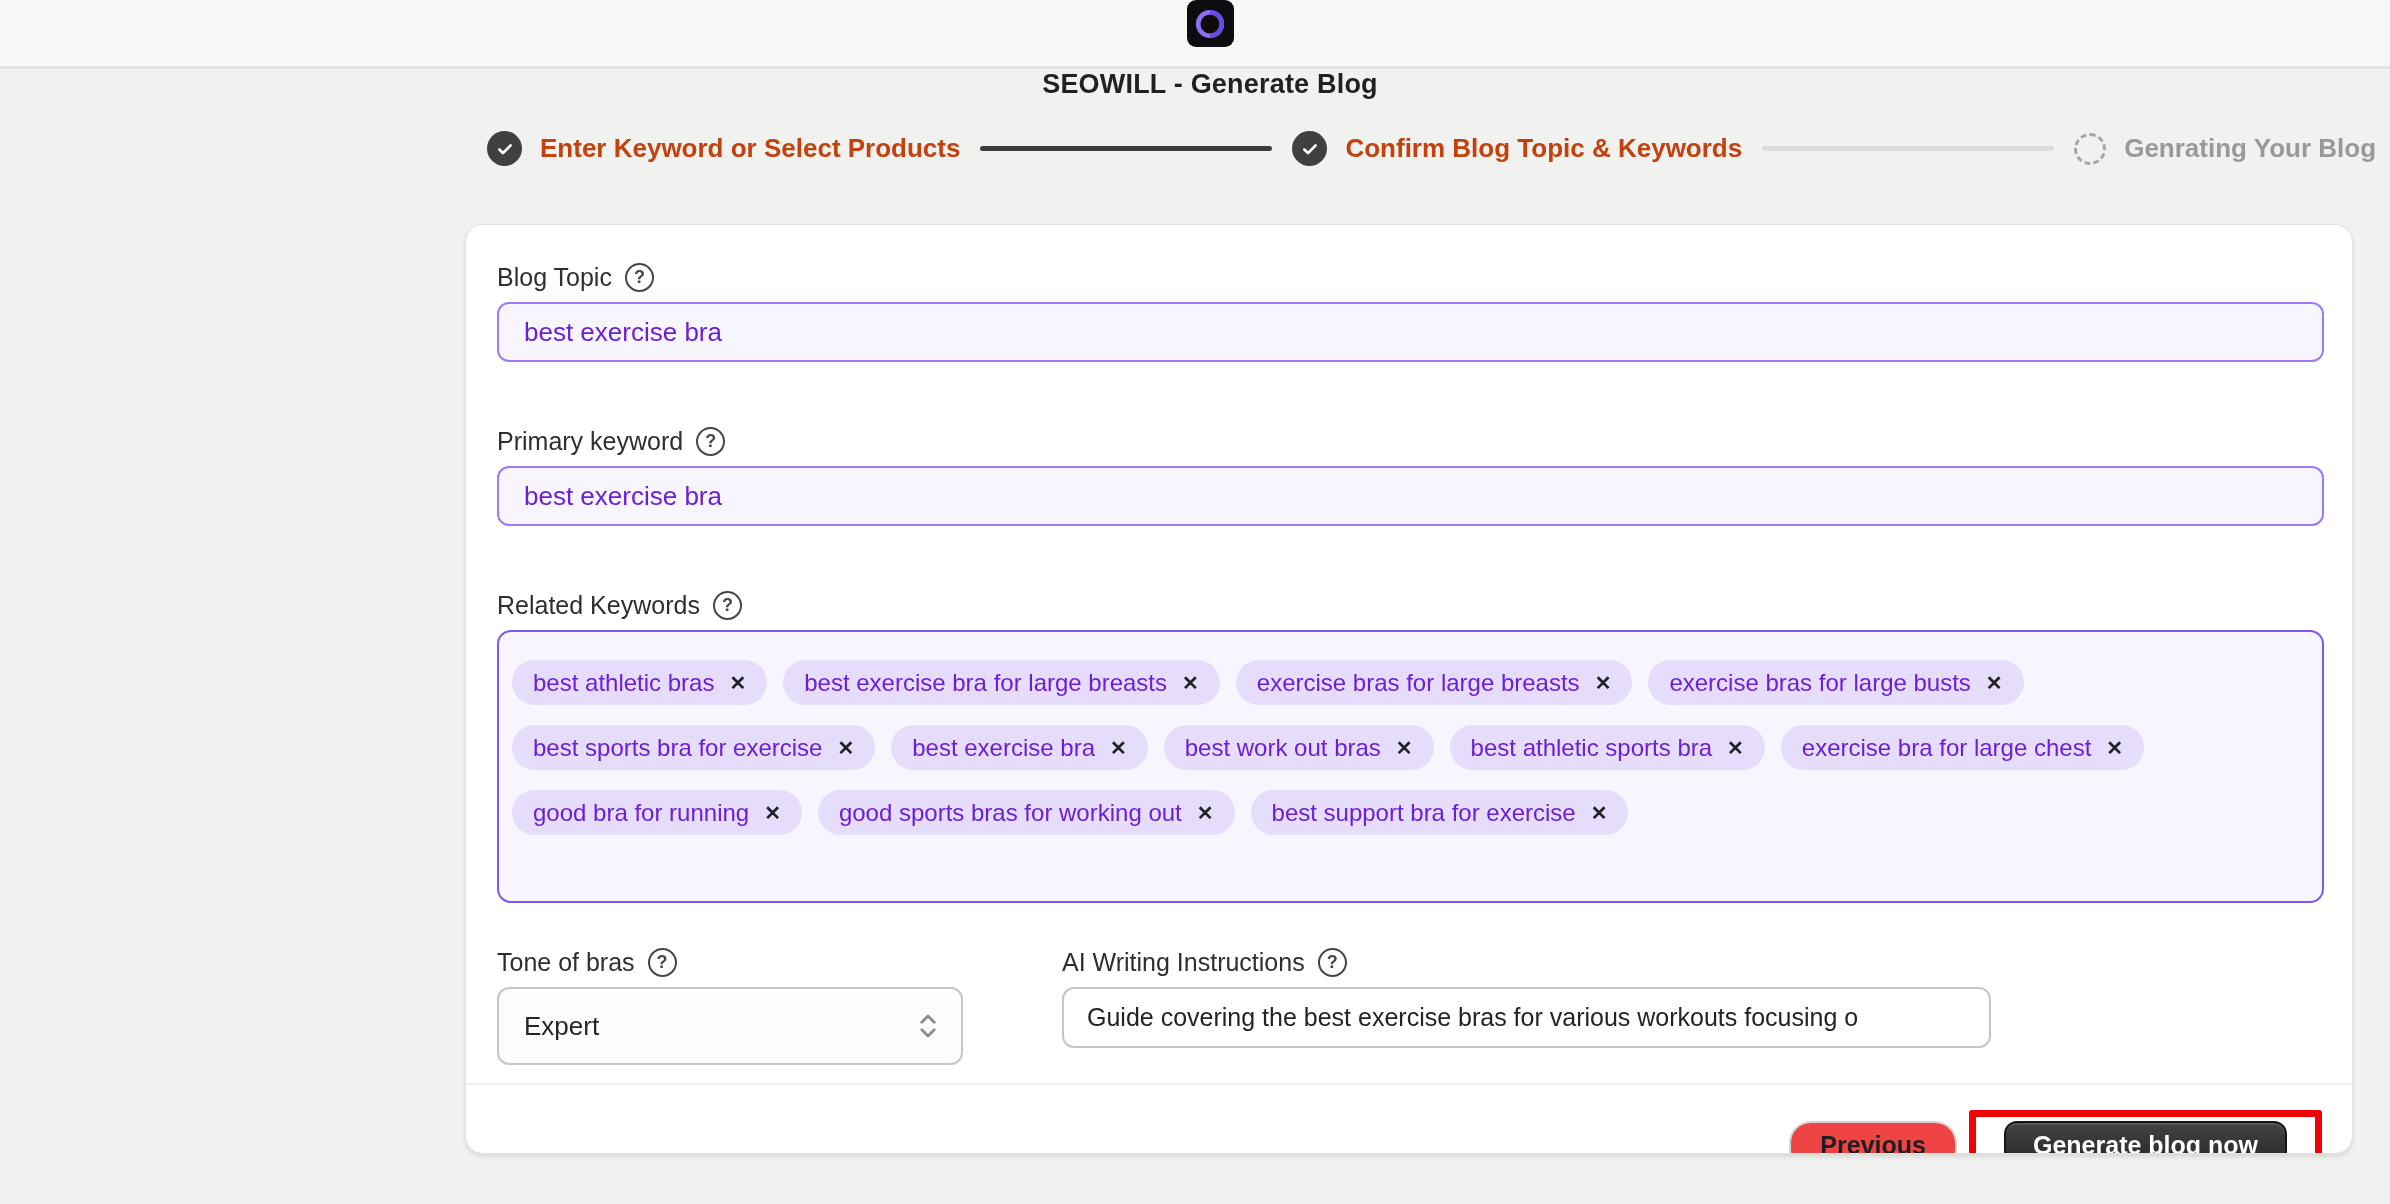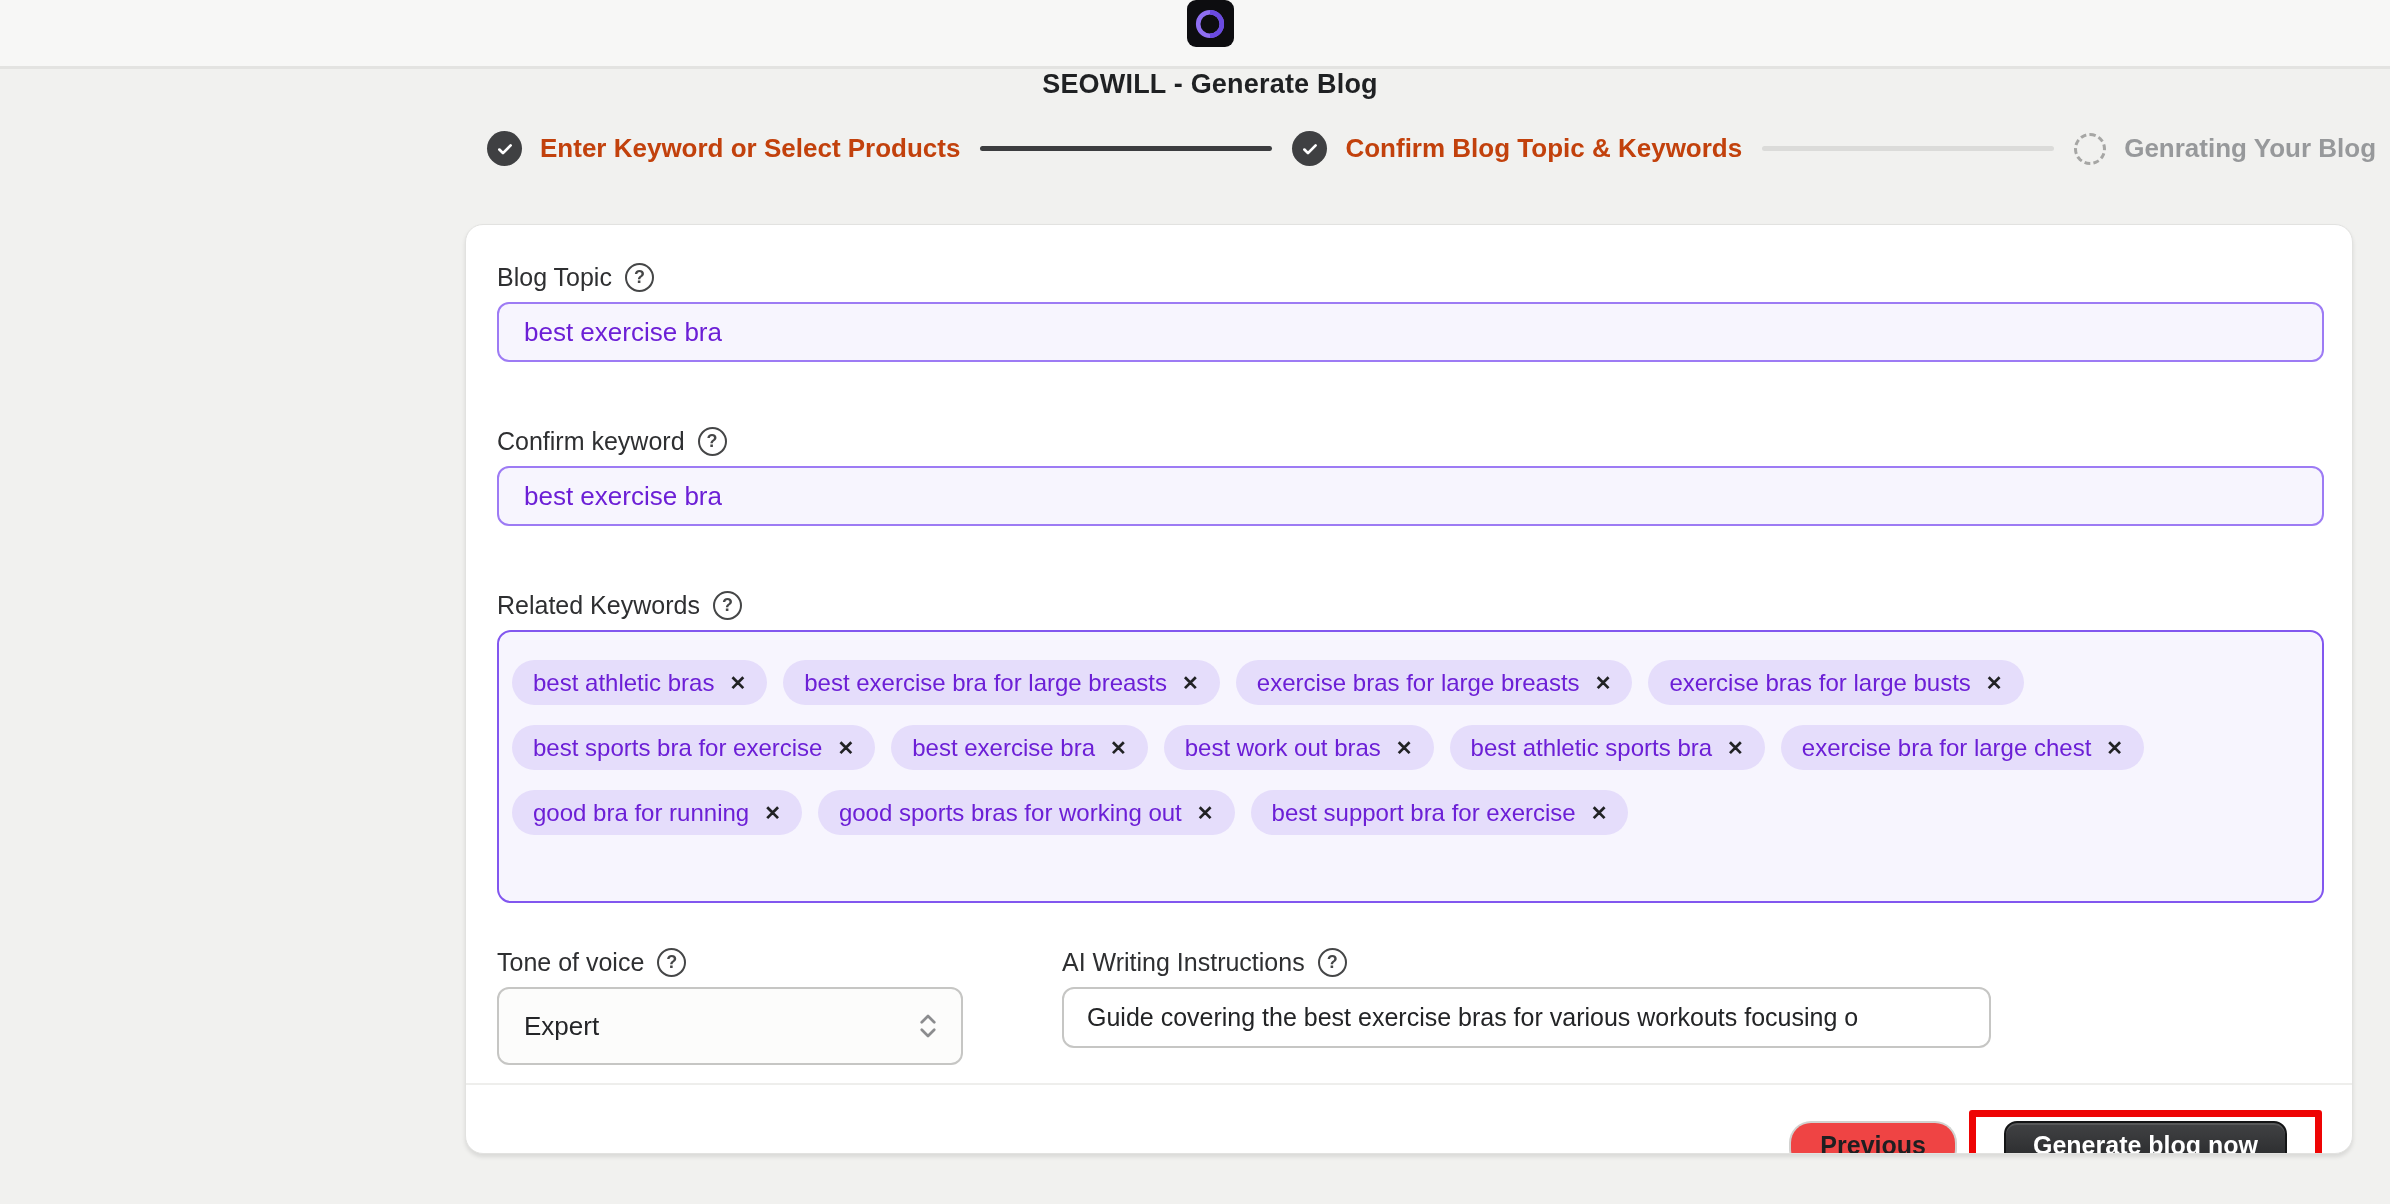--- a/index.html
+++ b/index.html
@@ -240,21 +240,21 @@
       <div class="field-group">
         <div class="field-label">
           <span>Blog Topic</span>
           <span class="help-icon">?</span>
         </div>
         <input class="text-input" type="text" value="best exercise bra" style="">
       </div>
 
       <div class="field-group">
         <div class="field-label">
-          <span>Confirm keyword</span>
+          <span>Primary keyword</span>
           <span class="help-icon">?</span>
         </div>
         <input class="text-input" type="text" value="best exercise bra" style="">
       </div>
 
       <div>
         <div class="field-label">
           <span>Related Keywords</span>
           <span class="help-icon">?</span>
         </div>
@@ -318,21 +318,21 @@
             <span>best support bra for exercise</span>
             <span class="tag-x">✕</span>
           </span>
         </div>
 
       </div>
 
       <div class="row-two">
         <div class="tone-block">
           <div class="field-label">
-            <span>Tone of voice</span>
+            <span>Tone of bras</span>
             <span class="help-icon">?</span>
           </div>
           <div class="select-box">
             <span>Expert</span>
             <svg viewBox="0 0 20 24">
               <path d="M5 9l5-5 5 5" stroke="#8b8c8e" stroke-width="2.2" fill="none" stroke-linecap="round" stroke-linejoin="round"></path>
               <path d="M5 15l5 5 5-5" stroke="#8b8c8e" stroke-width="2.2" fill="none" stroke-linecap="round" stroke-linejoin="round"></path>
             </svg>
           </div>
         </div>

